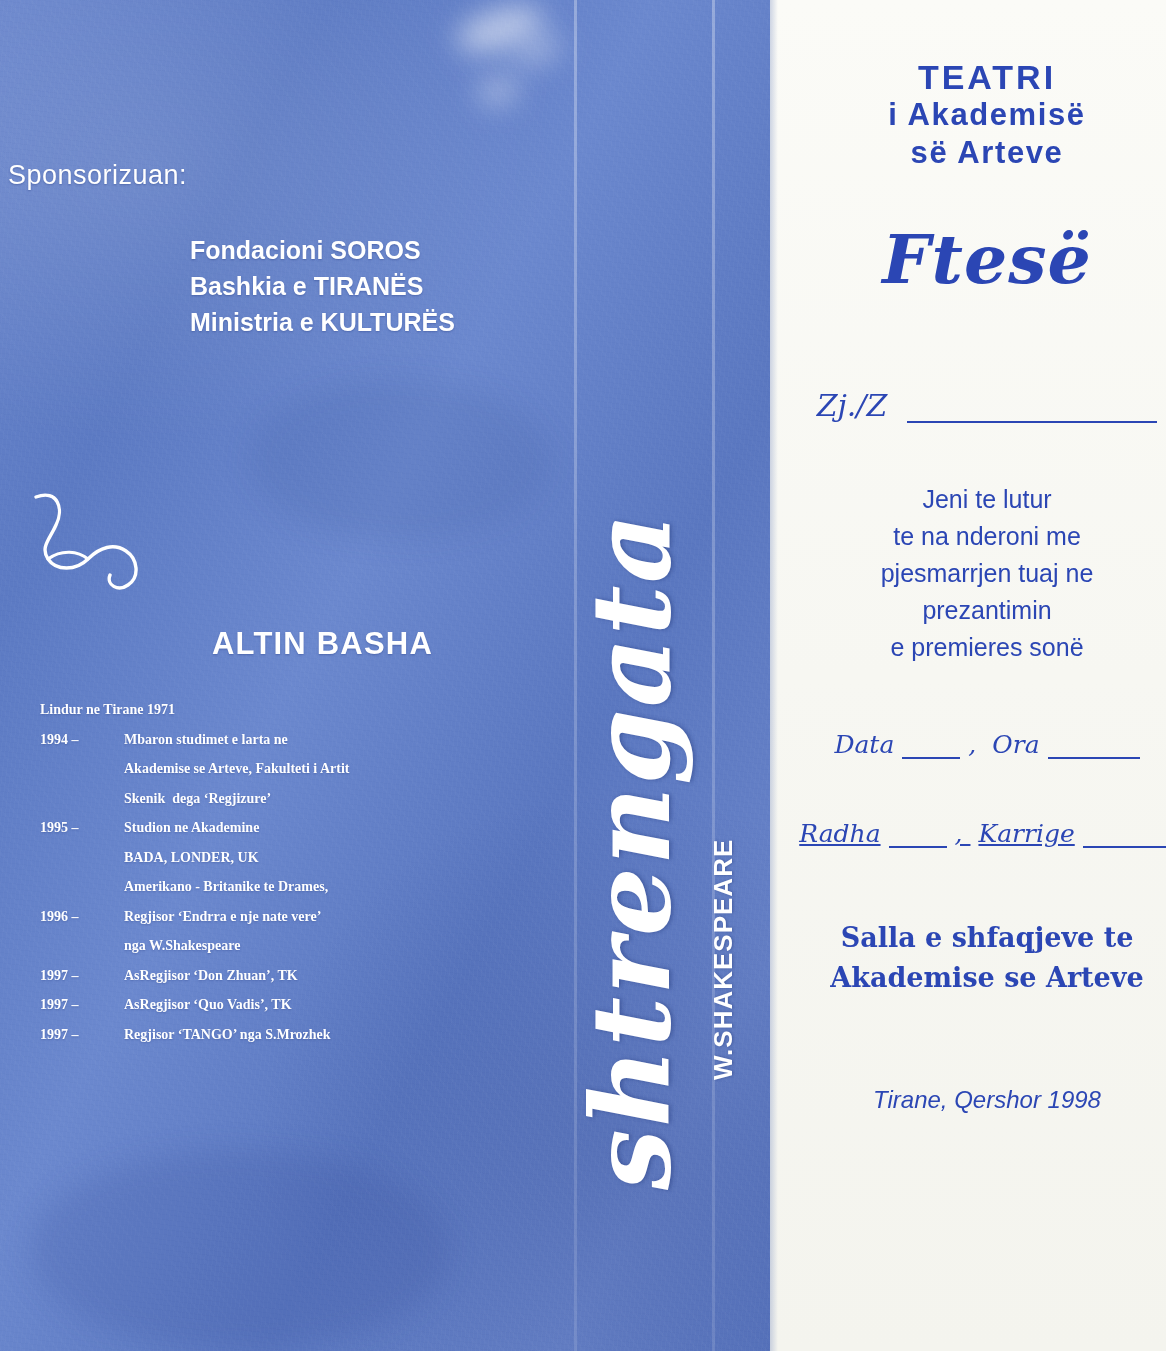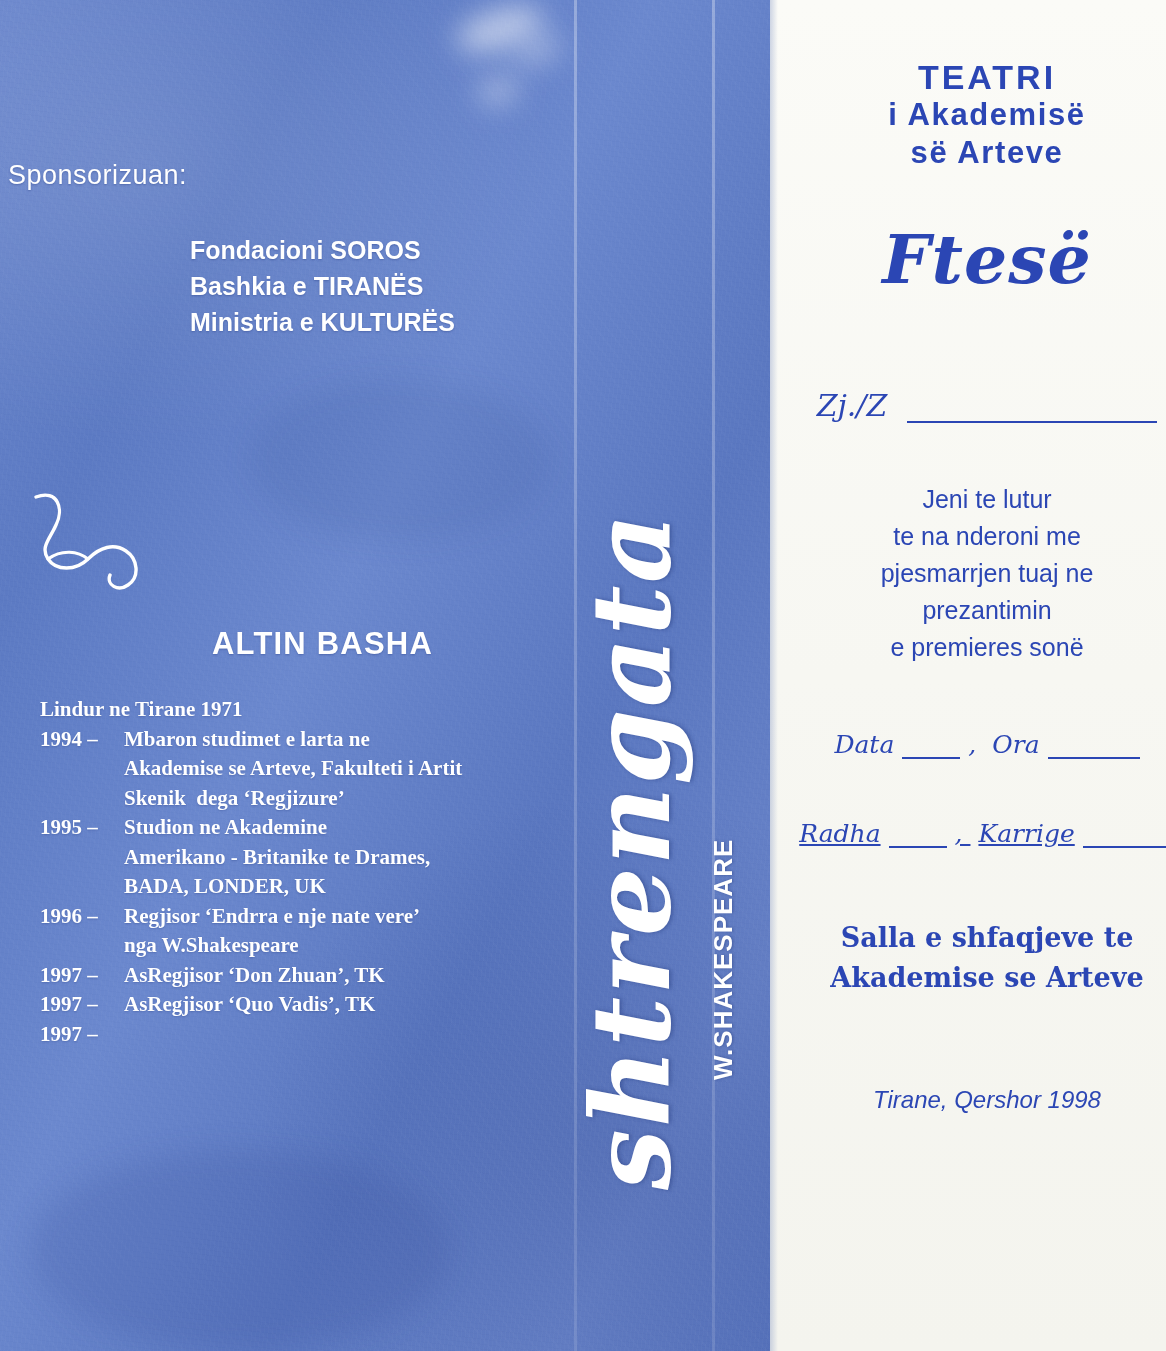--- a/index.html
+++ b/index.html
@@ -88,21 +88,21 @@
     letter-spacing: 1.2px;
     text-shadow: 0 1px 2px rgba(30,50,120,0.35);
   }
   .bio-list {
     position: absolute;
     left: 40px;
     top: 695px;
     width: 520px;
     color: #ffffff;
     font-family: "Liberation Serif", serif;
-    font-size: 21px;
+    font-size: 14px;
     font-weight: bold;
     line-height: 29.5px;
     text-shadow: 0 1px 2px rgba(30,50,120,0.3);
   }
   .bio-row {
     display: flex;
     white-space: pre;
   }
   .bio-year {
     display: inline-block;
@@ -292,27 +292,27 @@
     <path d="M30 74 C 44 64, 60 66, 70 74" fill="none" stroke="#ffffff" stroke-width="3" stroke-linecap="round"></path>
   </svg>
 
   <div class="bio-name">ALTIN BASHA</div>
   <div class="bio-list">
     <div class="bio-row"><span class="bio-text">Lindur ne Tirane 1971</span></div>
     <div class="bio-row"><span class="bio-year">1994 –</span><span class="bio-text">Mbaron studimet e larta ne</span></div>
     <div class="bio-row bio-cont"><span class="bio-text">Akademise se Arteve, Fakulteti i Artit</span></div>
     <div class="bio-row bio-cont"><span class="bio-text">Skenik  dega ‘Regjizure’</span></div>
     <div class="bio-row"><span class="bio-year">1995 –</span><span class="bio-text">Studion ne Akademine</span></div>
+    <div class="bio-row bio-cont"><span class="bio-text">BADA, LONDER, UK</span></div>
     <div class="bio-row bio-cont"><span class="bio-text">Amerikano - Britanike te Drames,</span></div>
-    <div class="bio-row bio-cont"><span class="bio-text">BADA, LONDER, UK</span></div>
     <div class="bio-row"><span class="bio-year">1996 –</span><span class="bio-text">Regjisor ‘Endrra e nje nate vere’</span></div>
     <div class="bio-row bio-cont"><span class="bio-text">nga W.Shakespeare</span></div>
     <div class="bio-row"><span class="bio-year">1997 –</span><span class="bio-text">AsRegjisor ‘Don Zhuan’, TK</span></div>
     <div class="bio-row"><span class="bio-year">1997 –</span><span class="bio-text">AsRegjisor ‘Quo Vadis’, TK</span></div>
-    <div class="bio-row"><span class="bio-year">1997 –</span></div>
+    <div class="bio-row"><span class="bio-year">1997 –</span><span class="bio-text">Regjisor ‘TANGO’ nga S.Mrozhek</span></div>
   </div>
 
   <div class="vtitle">
     <span>shtrengata</span>
   </div>
   <div class="vauthor">
     <span>W.SHAKESPEARE</span>
   </div>
 
   <div class="fold-line" style="left:574px;"></div>

